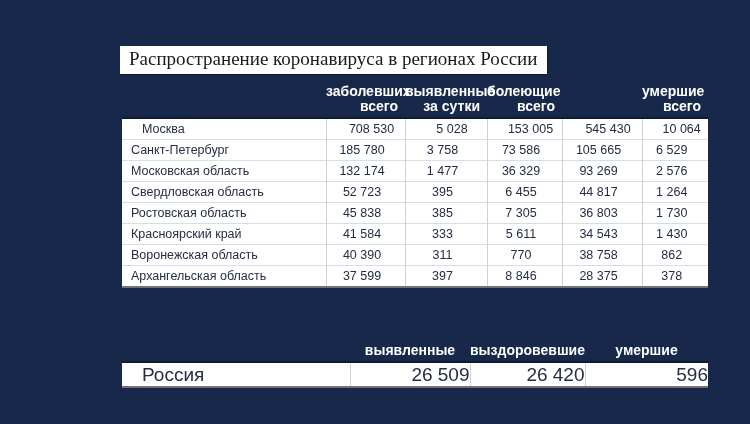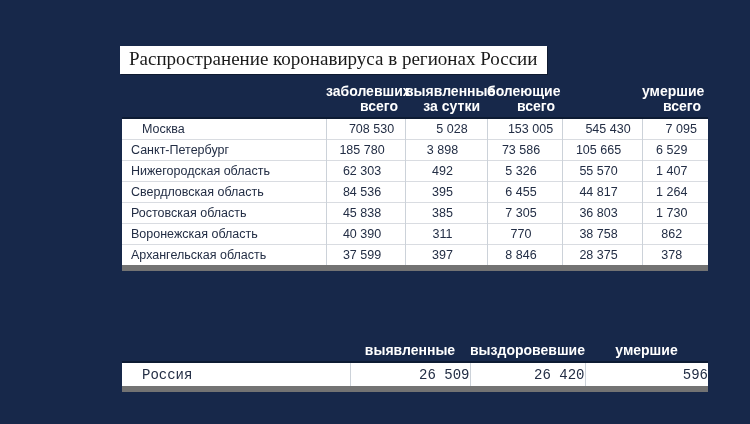--- a/index.html
+++ b/index.html
@@ -29,33 +29,33 @@
     font-size:14px;line-height:1.1;
     font-weight:700;
     vertical-align:bottom;
     padding:0 7px 2px 0;
     white-space:pre-line;
   }
   .tbl-main th{text-align:right;}
   .tbl-russia th{text-align:center;padding:0 0 3px 0;}
   tbody{background:#ffffff;}
   tbody tr:first-child td{border-top:2px solid #0d1b33;padding-left:20px;}
-  tbody tr:last-child td{border-bottom:6px solid #737373;}
+  tbody tr:last-child td{border-bottom:2px solid #737373;}
   .tbl-main tbody tr + tr td{border-top:1px solid #d9dce1;}
   td{
     color:#232e45;
     font-size:12.5px;line-height:1;
     height:18px;
     white-space:nowrap;
     overflow:hidden;
   }
   td + td{border-left:1px solid #ccd2d9;}
   td.region{text-align:left;padding-left:9px;}
   td.num{text-align:center;padding-right:8px;}
-  .tbl-russia td{height:21px;font-size:14px;font-family:Liberation Mono, monospace;}
+  .tbl-russia td{height:21px;font-size:19px;}
   .tbl-russia td.num{text-align:right;padding-right:0;}
 </style>
 </head>
 <body>
 
 <div class="stage">
 
   <div class="title-box">Распространение коронавируса в регионах России</div>
 
   <table class="tbl tbl-main">
@@ -81,53 +81,61 @@
 всего</th>
       </tr>
     </thead>
     <tbody>
         <tr>
           <td class="region">Москва</td>
           <td class="num">708 530</td>
           <td class="num">5 028</td>
           <td class="num">153 005</td>
           <td class="num">545 430</td>
-          <td class="num">7 095</td>
+          <td class="num">10 064</td>
         </tr>
         <tr>
           <td class="region">Санкт-Петербург</td>
           <td class="num">185 780</td>
-          <td class="num">3 898</td>
+          <td class="num">3 758</td>
           <td class="num">73 586</td>
           <td class="num">105 665</td>
           <td class="num">6 529</td>
         </tr>
         <tr>
-          <td class="region">Нижегородская область</td>
-          <td class="num">62 303</td>
-          <td class="num">492</td>
-          <td class="num">5 326</td>
-          <td class="num">55 570</td>
-          <td class="num">1 407</td>
+          <td class="region">Московская область</td>
+          <td class="num">132 174</td>
+          <td class="num">1 477</td>
+          <td class="num">36 329</td>
+          <td class="num">93 269</td>
+          <td class="num">2 576</td>
         </tr>
         <tr>
           <td class="region">Свердловская область</td>
-          <td class="num">84 536</td>
+          <td class="num">52 723</td>
           <td class="num">395</td>
           <td class="num">6 455</td>
           <td class="num">44 817</td>
           <td class="num">1 264</td>
         </tr>
         <tr>
           <td class="region">Ростовская область</td>
           <td class="num">45 838</td>
           <td class="num">385</td>
           <td class="num">7 305</td>
           <td class="num">36 803</td>
           <td class="num">1 730</td>
+        </tr>
+        <tr>
+          <td class="region">Красноярский край</td>
+          <td class="num">41 584</td>
+          <td class="num">333</td>
+          <td class="num">5 611</td>
+          <td class="num">34 543</td>
+          <td class="num">1 430</td>
         </tr>
         <tr>
           <td class="region">Воронежская область</td>
           <td class="num">40 390</td>
           <td class="num">311</td>
           <td class="num">770</td>
           <td class="num">38 758</td>
           <td class="num">862</td>
         </tr>
         <tr>

